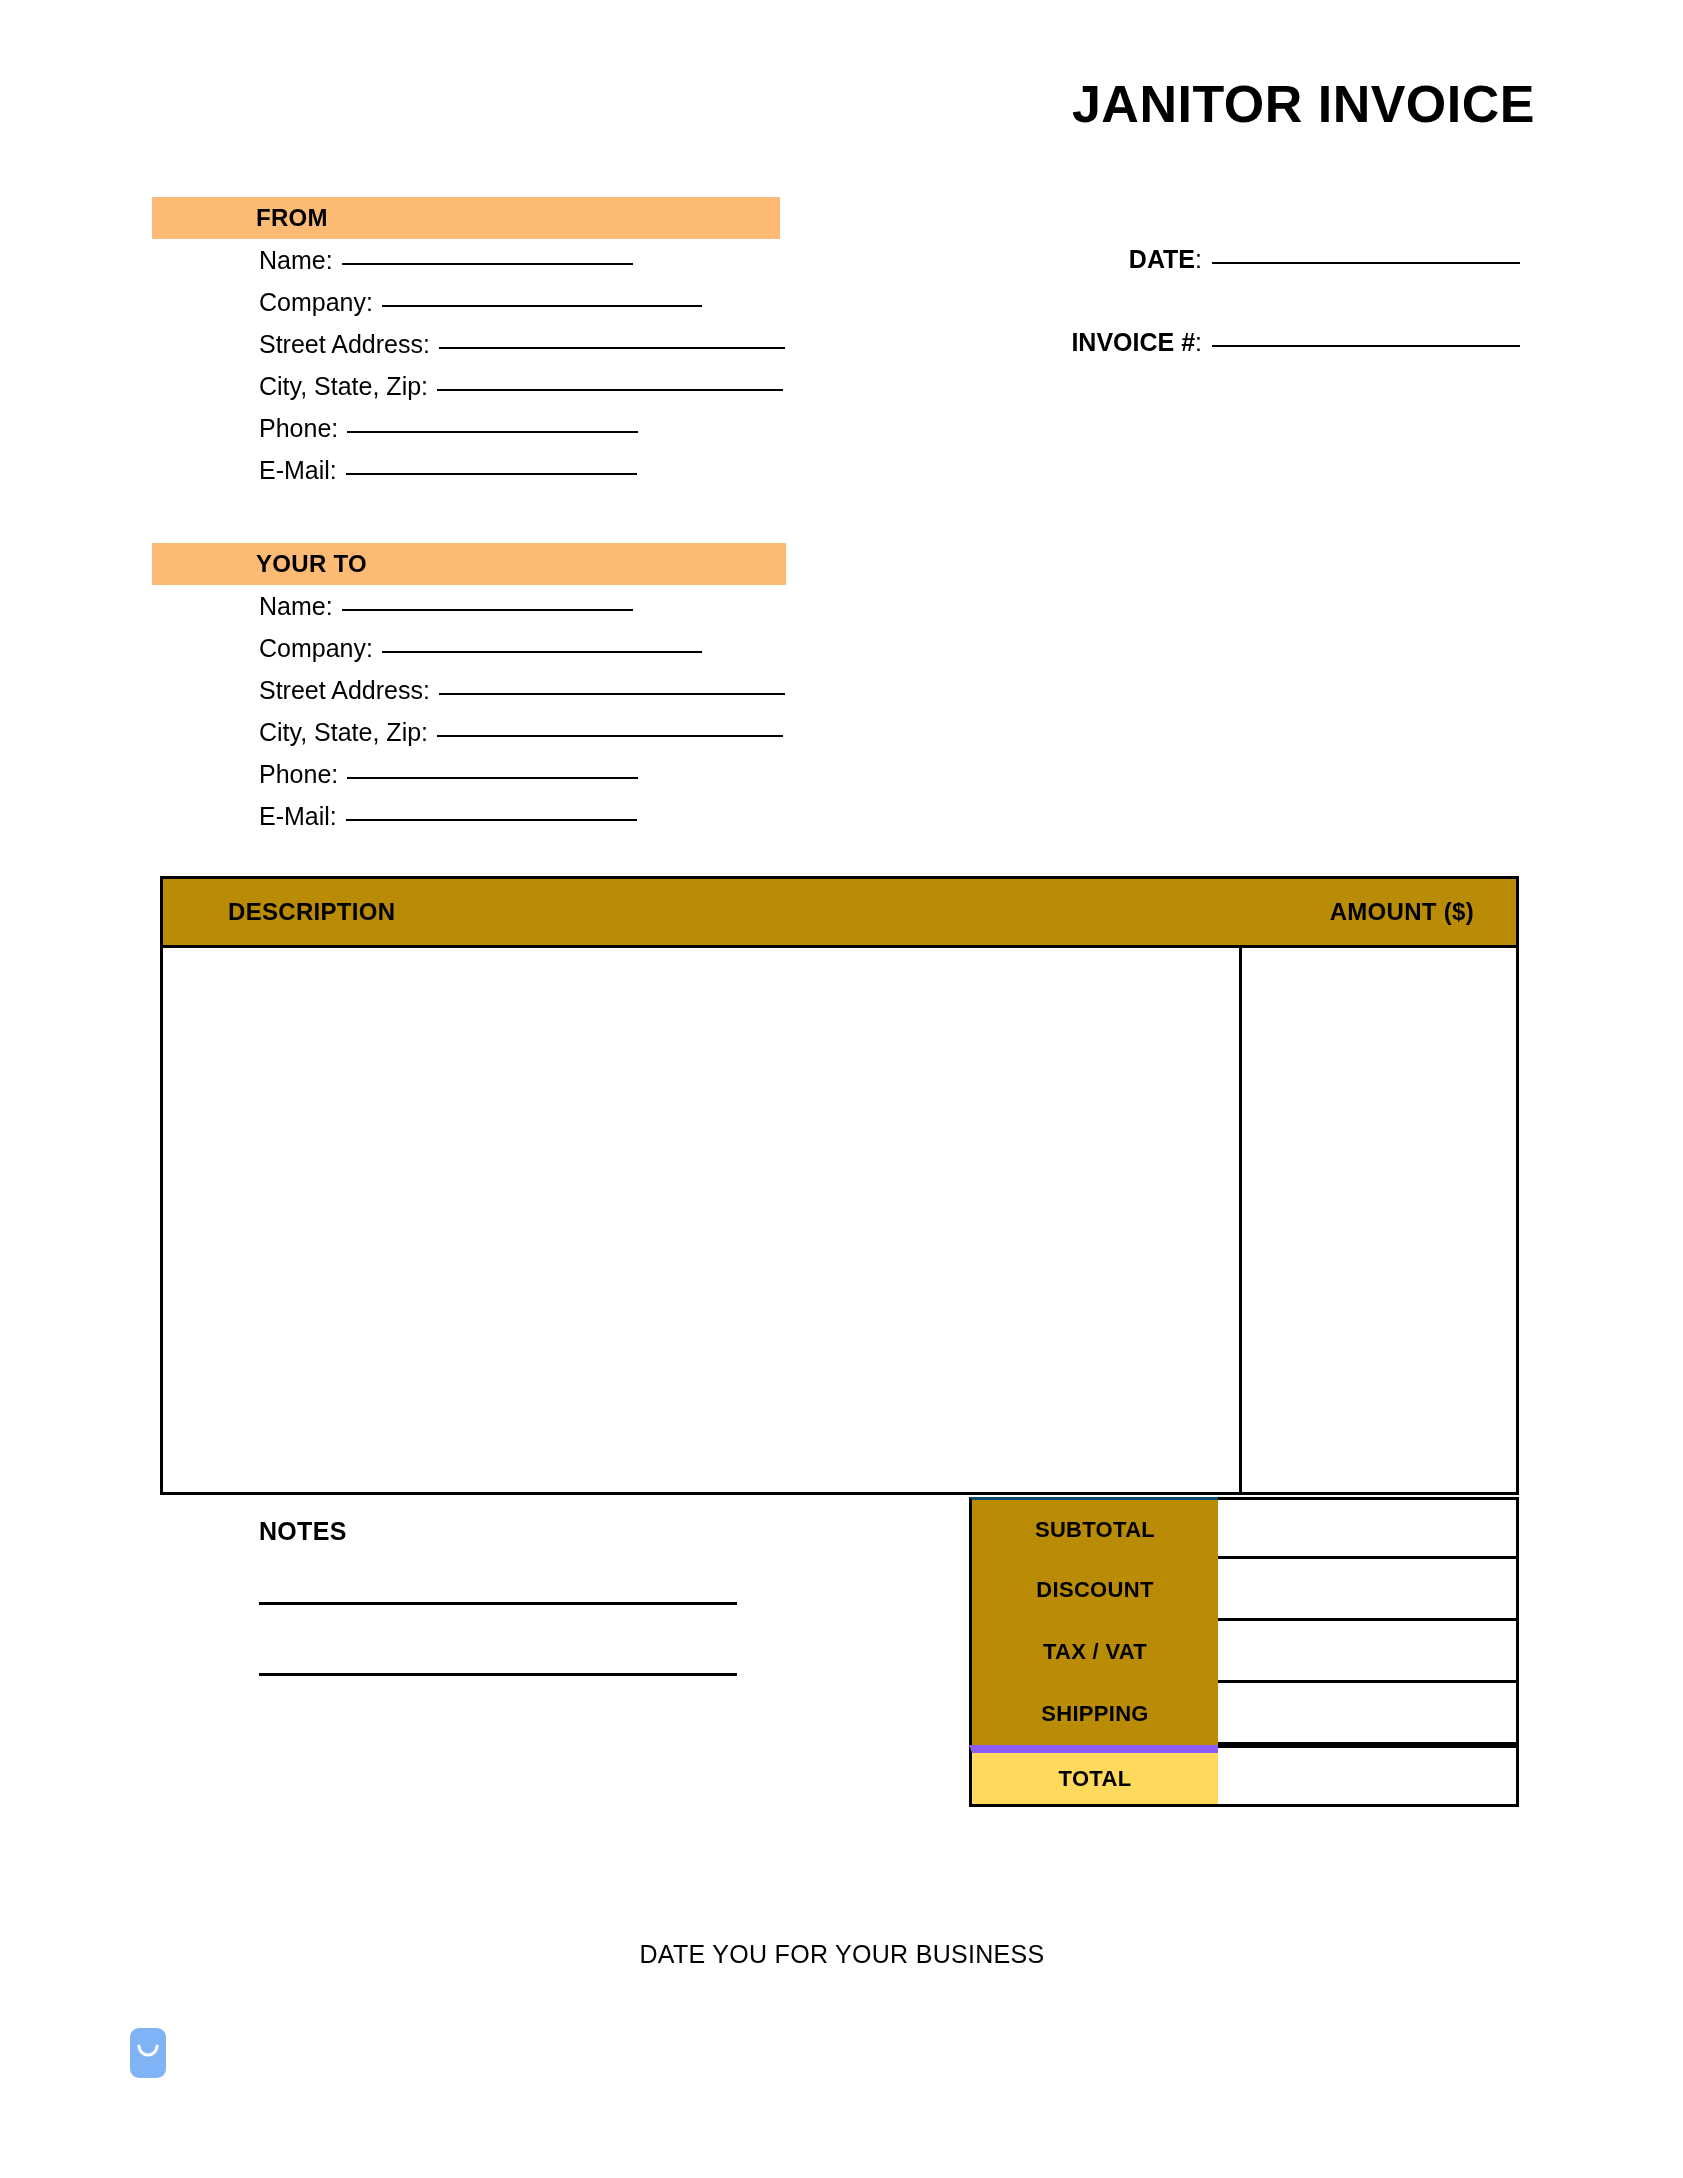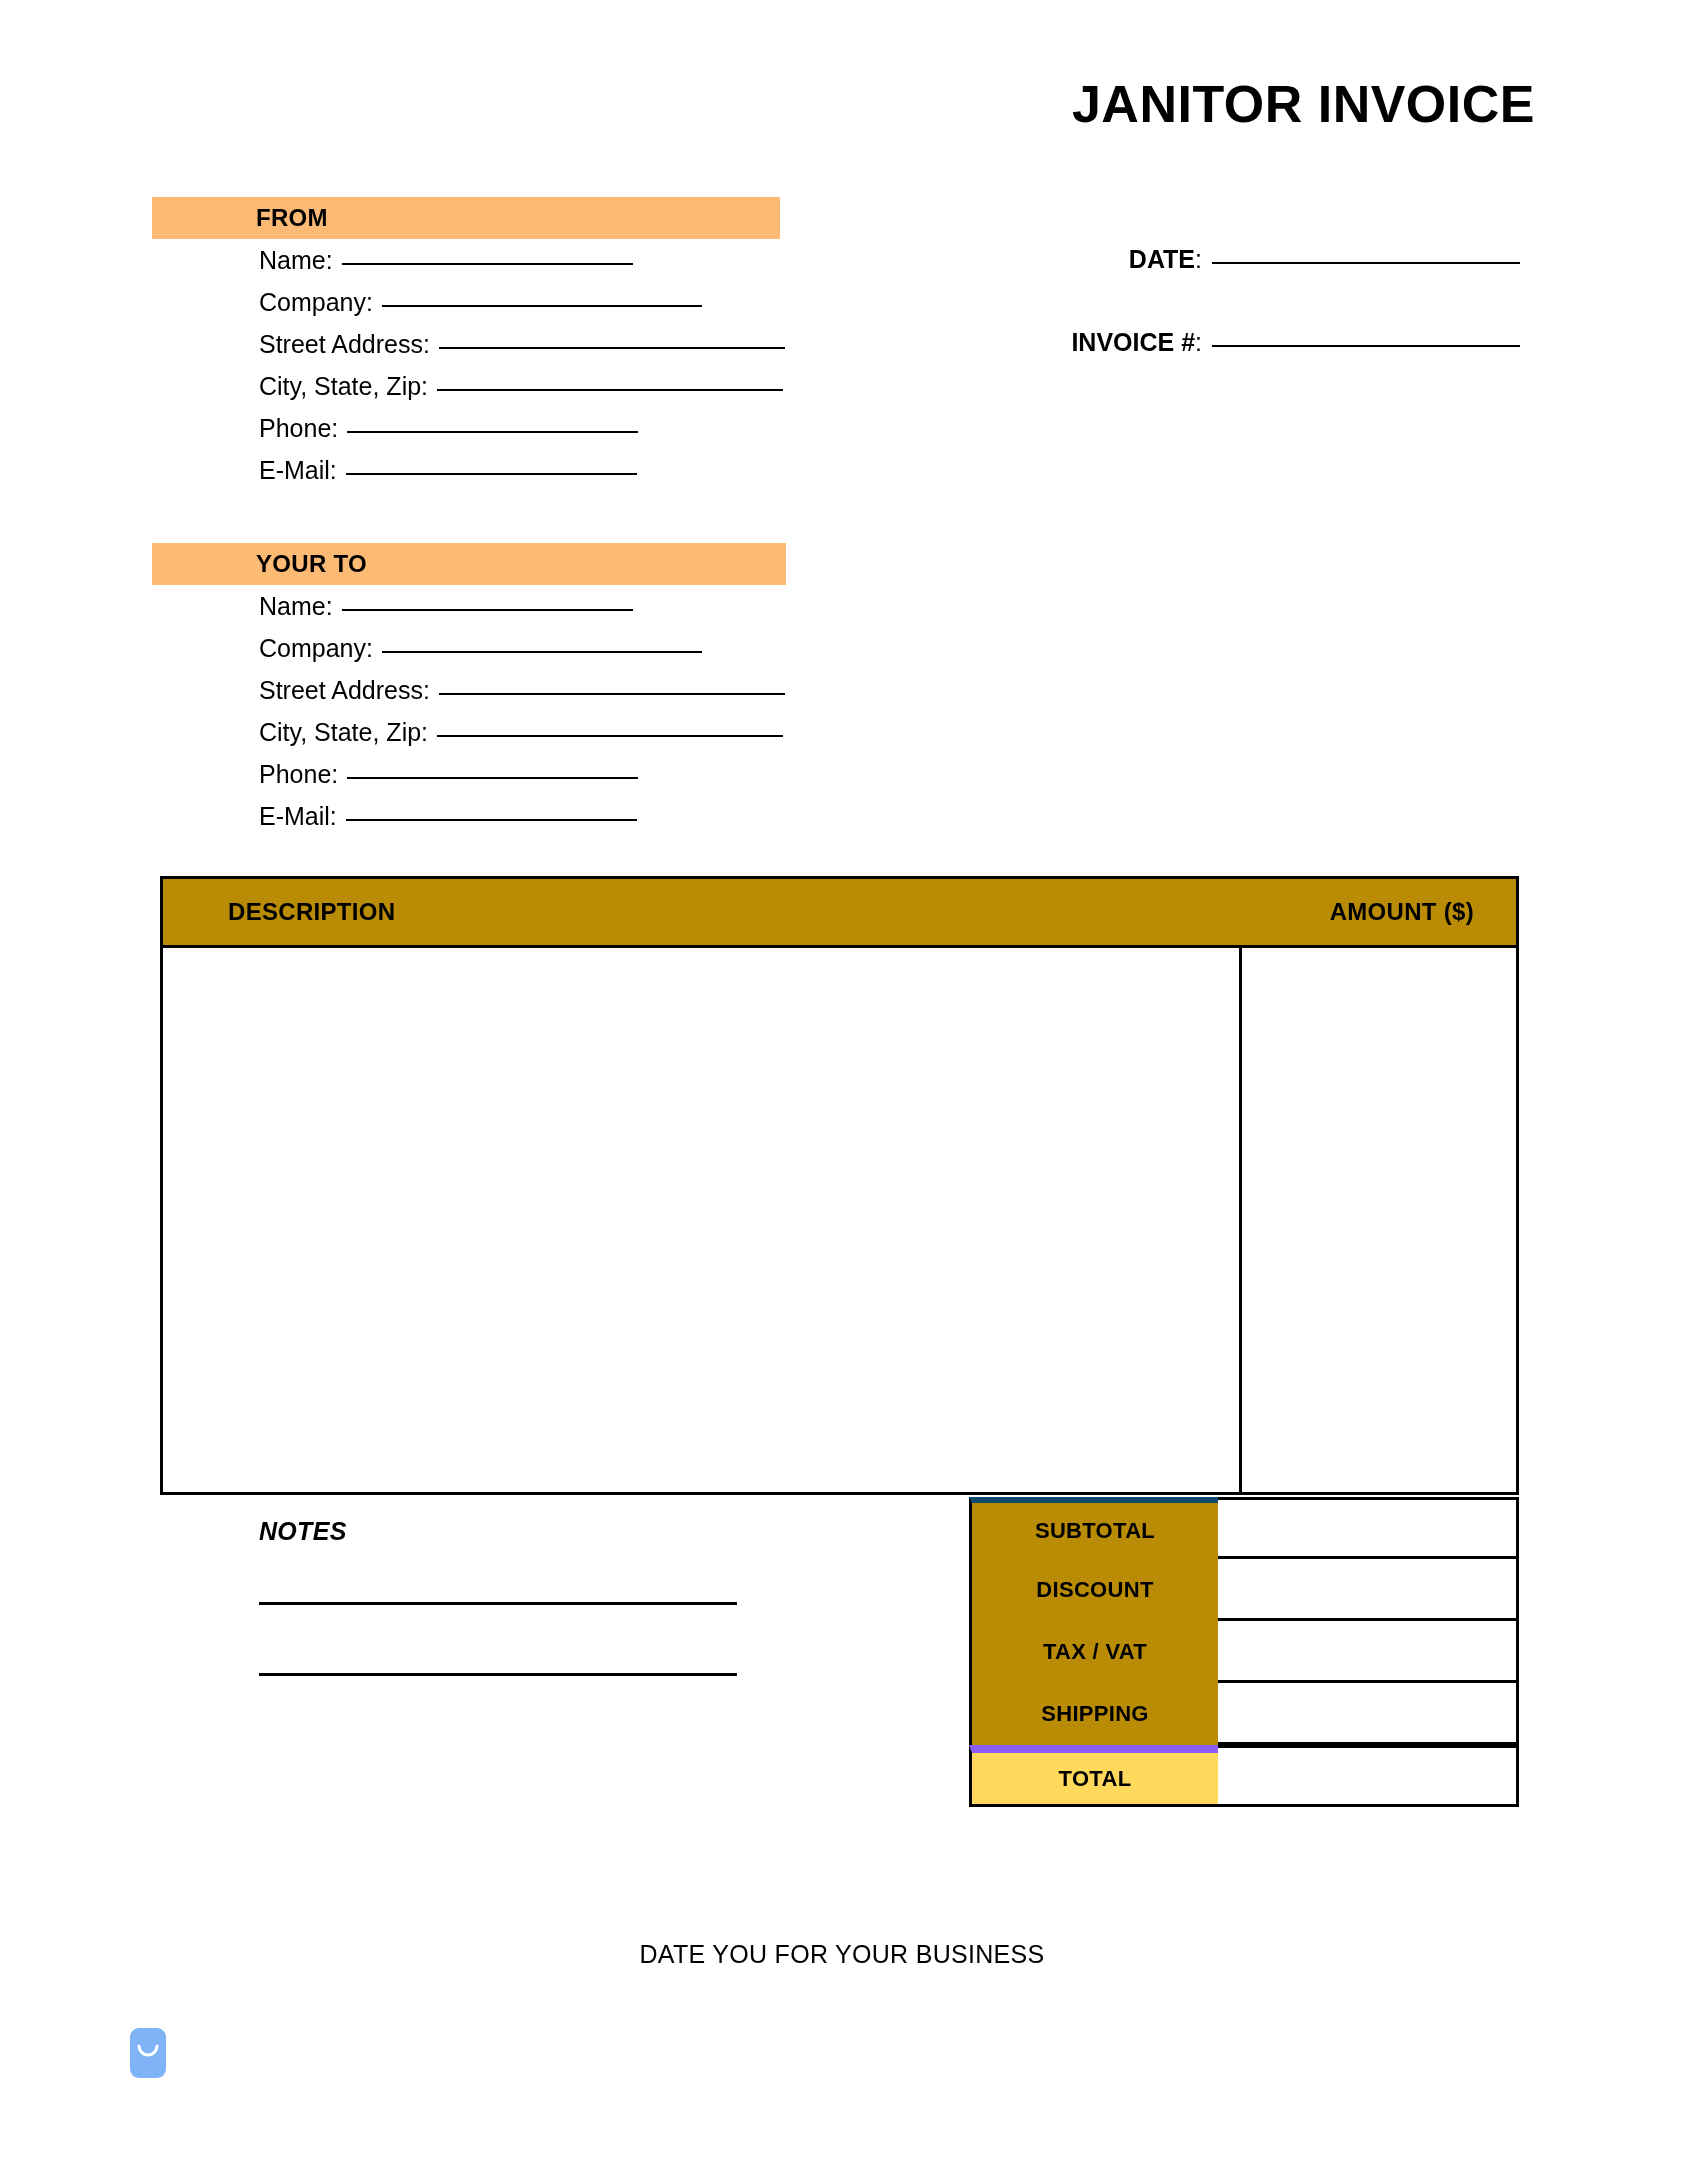--- a/index.html
+++ b/index.html
@@ -148,21 +148,20 @@
   #notes-block {
     position: absolute;
     left: 259px;
     top: 1517px;
     width: 478px;
   }
   #notes-title {
     font-size: 25px;
     font-weight: bold;
     letter-spacing: 0.3px;
-    font-style: italic;
   }
   .notes-line {
     width: 478px;
     border-bottom: 3px solid #000;
   }
   #notes-line-1 { margin-top: 56px; }
   #notes-line-2 { margin-top: 68px; }
 
   
   #totals-block {
@@ -180,21 +179,21 @@
     background: #ba8c06;
     display: flex;
     align-items: center;
     justify-content: center;
     font-size: 22px;
     font-weight: bold;
     letter-spacing: 0.3px;
     border-left: 3px solid #000;
     box-sizing: border-box;
   }
-  .total-row:first-child .total-label { border-top: 6px solid #0c4a6e; }
+  .total-row:first-child .total-label { border-top: 3px solid #0c4a6e; }
   .total-value {
     flex: 1;
     background: #ffffff;
     border: 3px solid #000;
     border-left: 0;
     box-sizing: border-box;
     margin-top: -3px;
   }
   .total-row:first-child .total-value { margin-top: 0; }
   #total-grand .total-label {

